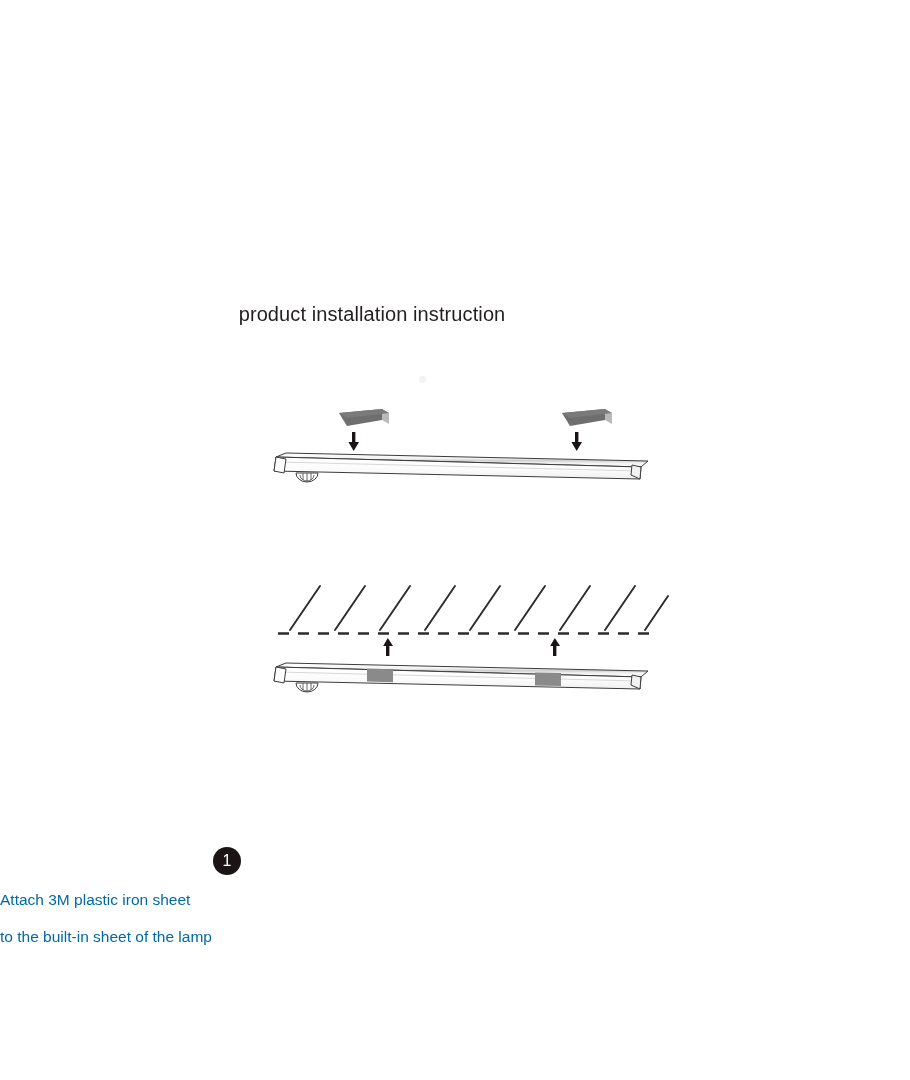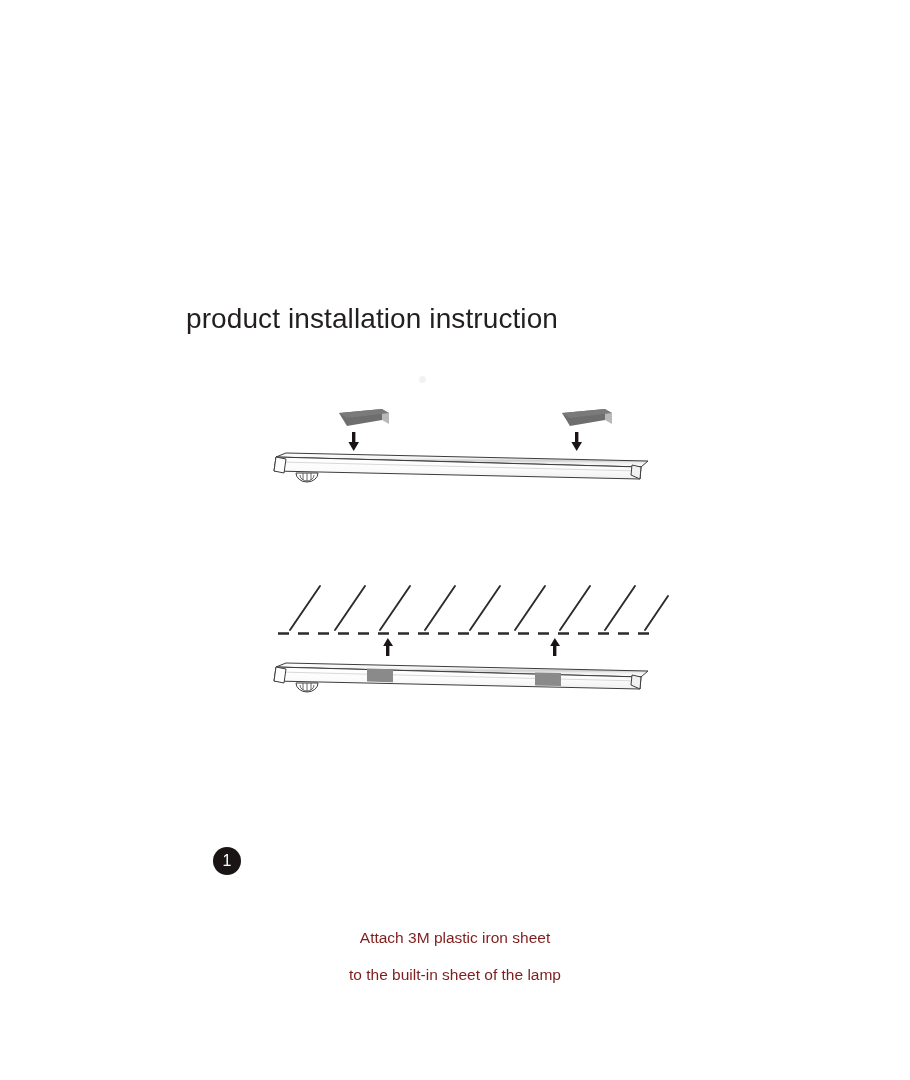--- a/index.html
+++ b/index.html
@@ -24,21 +24,21 @@
     height: 1080px;
   }
 
   
   .title {
     position: absolute;
     left: 0;
     top: 303px;
     width: 744px;
     text-align: center;
-    font-size: 28px;
+    font-size: 20px;
     font-weight: 400;
     letter-spacing: 0.1px;
     color: #231f20;
     white-space: nowrap;
   }
 
   
   .step {
     position: absolute;
     left: 0;
@@ -65,25 +65,24 @@
     position: absolute;
     left: 0;
     top: 0;
     display: block;
   }
 
   .caption {
     position: absolute;
     left: 0;
     width: 910px;
-    text-align: center;
+    text-align: left;
     font-size: 15.5px;
-    color: #7f1d1d;
+    color: #0369a1;
     white-space: nowrap;
-    margin-top: 38px;
   }
   #cap-1-a { top: 496px; }
   #cap-1-b { top: 533px; }
 
   .speck {
     position: absolute;
     left: 419px;
     top: 376px;
     width: 7px;
     height: 7px;

